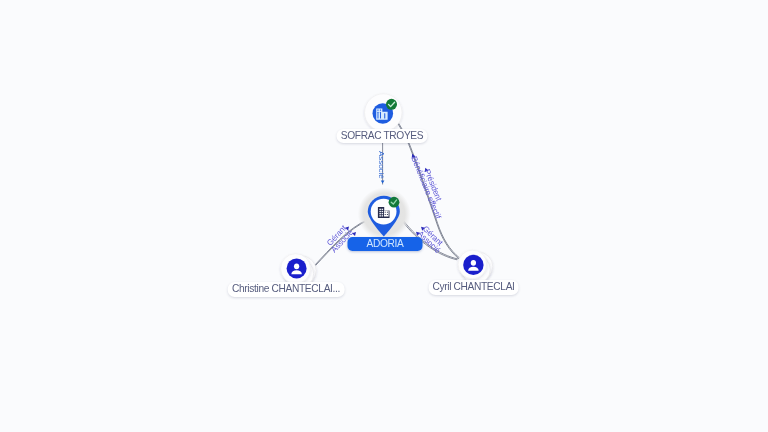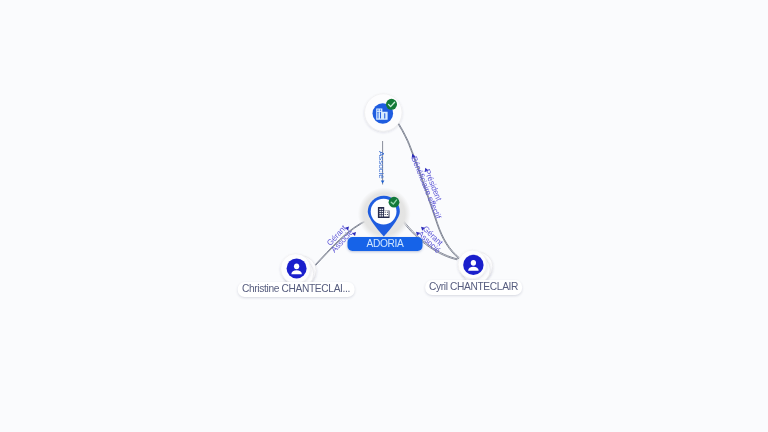--- a/index.html
+++ b/index.html
@@ -137,16 +137,17 @@
     <circle cx="478.5" cy="266.5" r="14.3" fill="#fcfcfd" stroke="#e7e7ea" stroke-width="0.7" filter="url(#shdw)"></circle>
     <circle cx="476" cy="269.5" r="14.3" fill="#fcfcfd" stroke="#e7e7ea" stroke-width="0.7" filter="url(#shdw)"></circle>
     <circle cx="472.4" cy="264.4" r="14.3" fill="#fdfdfe" stroke="#eeeeef" stroke-width="0.6" filter="url(#shdw)"></circle>
     <circle cx="473.4" cy="264.9" r="10.2" fill="#1a1fcc"></circle>
     <g transform="translate(473.4,264.9)" fill="#ffffff">
           <use href="#person-ico"></use>
         </g>
   </g>
 </svg>
 
+<div class="nlabel" style="left:382px;top:128.9px">SOFRAC TROYES</div>
 <div class="nlabel hl" style="left:385px;top:236.5px">ADORIA</div>
-<div class="nlabel" style="left:296px;top:282.2px">Christine CHANTECLAI...</div>
-<div class="nlabel" style="left:473.5px;top:280.2px">Cyril CHANTECLAIR</div>
+<div class="nlabel" style="left:286px;top:282.2px">Christine CHANTECLAI...</div>
+<div class="nlabel" style="left:473.5px;top:280.2px">Cyril CHANTECLAI</div>
 </div>
 
 </body></html>

